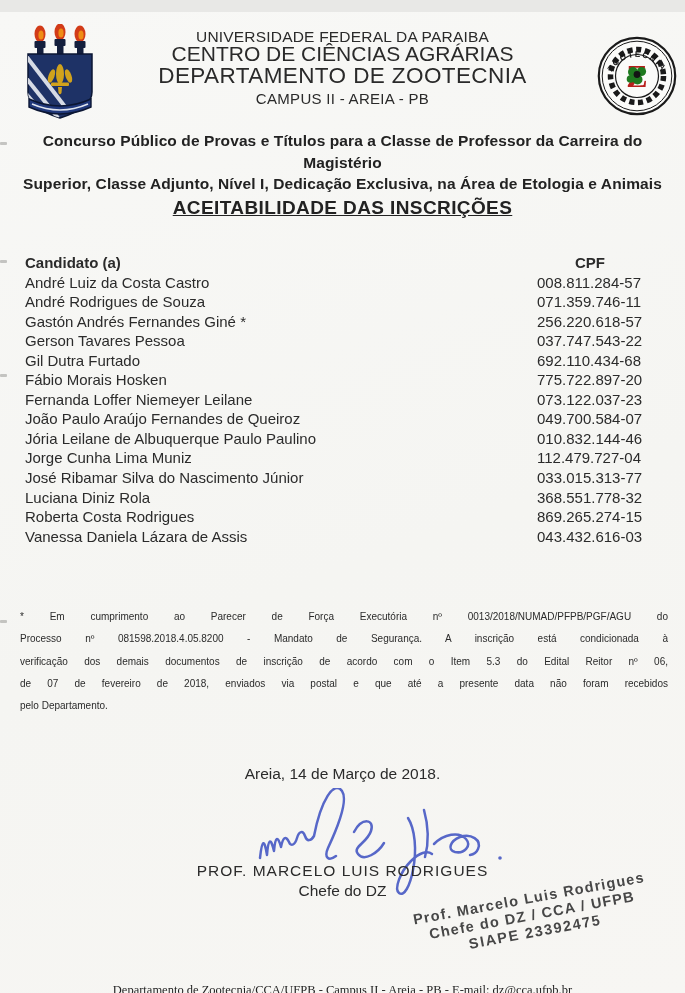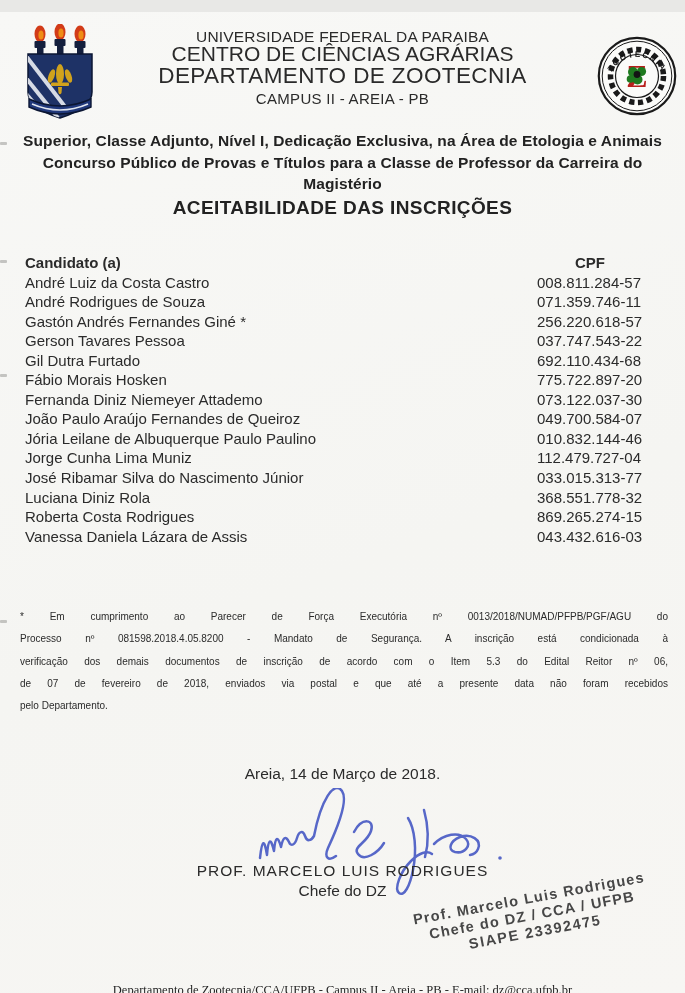--- a/index.html
+++ b/index.html
@@ -13,21 +13,21 @@
   .h-line1{font-size:15.5px;line-height:18px;letter-spacing:.2px;}
   .h-line2{font-size:21px;line-height:16px;}
   .h-line3{font-size:22.5px;line-height:27px;letter-spacing:.4px;}
   .h-line4{font-size:15px;line-height:19px;letter-spacing:.3px;}
   .logo-ufpb{position:absolute;left:16px;top:12px;width:88px;height:102px;}
   .logo-zoo{position:absolute;right:8px;top:24px;width:80px;height:80px;}
   
   .notice{position:absolute;top:118px;left:14px;right:14px;text-align:center;
     font-weight:bold;font-size:15.5px;line-height:21.5px;letter-spacing:.1px;color:#222;}
   .doc-title{position:absolute;top:185px;left:0;right:0;text-align:center;
-    font-weight:bold;font-size:19px;letter-spacing:.4px;color:#222;}
+    font-weight:bold;font-size:19px;letter-spacing:.4px;color:#222;text-decoration:underline;}
   
   .table{position:absolute;top:241px;left:25px;right:20px;font-size:15px;color:#2b2b2b;}
   .trow{position:relative;height:19.55px;line-height:19.55px;white-space:nowrap;}
   .tname{display:inline-block;}
   .tcpf{position:absolute;left:512px;top:0;}
   .thead{font-weight:bold;}
   .thead .tcpf{left:550px;}
   
   .footnote{position:absolute;top:594px;left:20px;right:17px;font-size:10px;
     line-height:22.3px;color:#2b2b2b;}
@@ -124,23 +124,23 @@
       <circle cx="36" cy="36" r="5" fill="#1f7a1f"></circle>
       <circle cx="44.5" cy="35.5" r="4.6" fill="#1f7a1f"></circle>
       <circle cx="40.5" cy="43.5" r="5" fill="#1f7a1f"></circle>
       <circle cx="33.5" cy="43" r="3.8" fill="#1f7a1f"></circle>
       <circle cx="40" cy="38.5" r="3.4" fill="#141414"></circle>
     </g>
   </svg>
 
   <div class="notice">
 
+      <div class="n-line">Concurso Público de Provas e Títulos para a Classe de Professor da Carreira do Magistério</div>
+
       <div class="n-line">Superior, Classe Adjunto, Nível I, Dedicação Exclusiva, na Área de Etologia e Animais</div>
-
-      <div class="n-line">Concurso Público de Provas e Títulos para a Classe de Professor da Carreira do Magistério</div>
 
     </div>
 
   <div class="doc-title">ACEITABILIDADE DAS INSCRIÇÕES</div>
 
   <div class="table">
     <div class="trow thead">
       <span class="tname">Candidato (a)</span>
       <span class="tcpf">CPF</span>
     </div>
@@ -171,22 +171,22 @@
           <span class="tname">Gil Dutra Furtado</span>
           <span class="tcpf">692.110.434-68</span>
         </div>
 
         <div class="trow">
           <span class="tname">Fábio Morais Hosken</span>
           <span class="tcpf">775.722.897-20</span>
         </div>
 
         <div class="trow">
-          <span class="tname">Fernanda Diniz Niemeyer Attademo</span>
-          <span class="tcpf">073.122.037-30</span>
+          <span class="tname">Fernanda Loffer Niemeyer Leilane</span>
+          <span class="tcpf">073.122.037-23</span>
         </div>
 
         <div class="trow">
           <span class="tname">João Paulo Araújo Fernandes de Queiroz</span>
           <span class="tcpf">049.700.584-07</span>
         </div>
 
         <div class="trow">
           <span class="tname">Jória Leilane de Albuquerque Paulo Paulino</span>
           <span class="tcpf">010.832.144-46</span>

